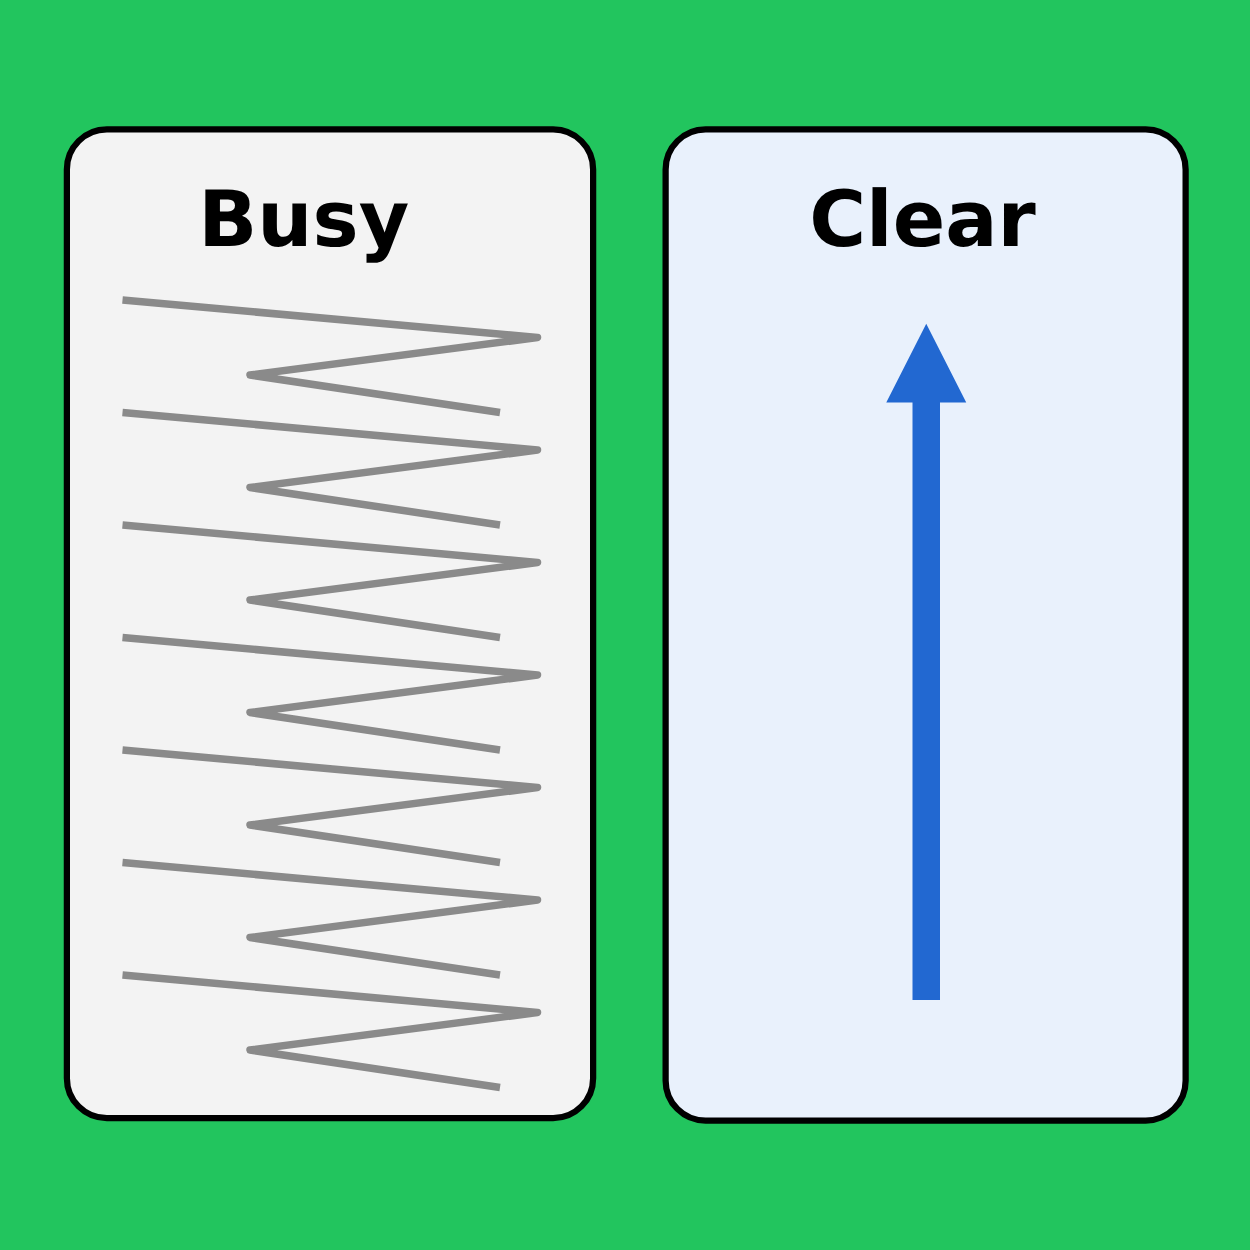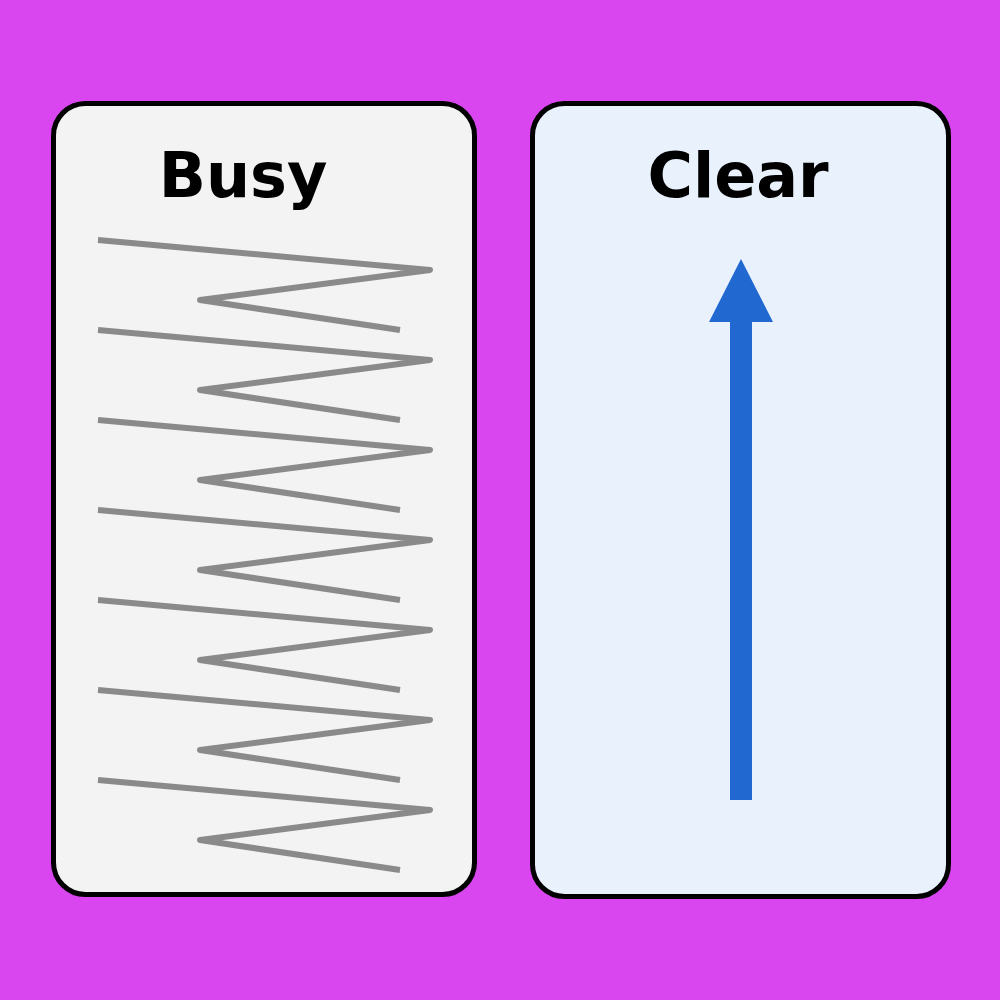--- a/index.html
+++ b/index.html
@@ -8,21 +8,21 @@
     background: #ffffff;
     width: 1000px;
     height: 1000px;
     font-family: "DejaVu Sans", "Liberation Sans", sans-serif;
     overflow: hidden;
   }
   .canvas {
     position: relative;
     width: 1000px;
     height: 1000px;
-    background: #d946ef;
+    background: #22c55e;
   }
   svg.figure {
     position: absolute;
     left: 0;
     top: 0;
     width: 1000px;
     height: 1000px;
     display: block;
   }
   text.card-title {

